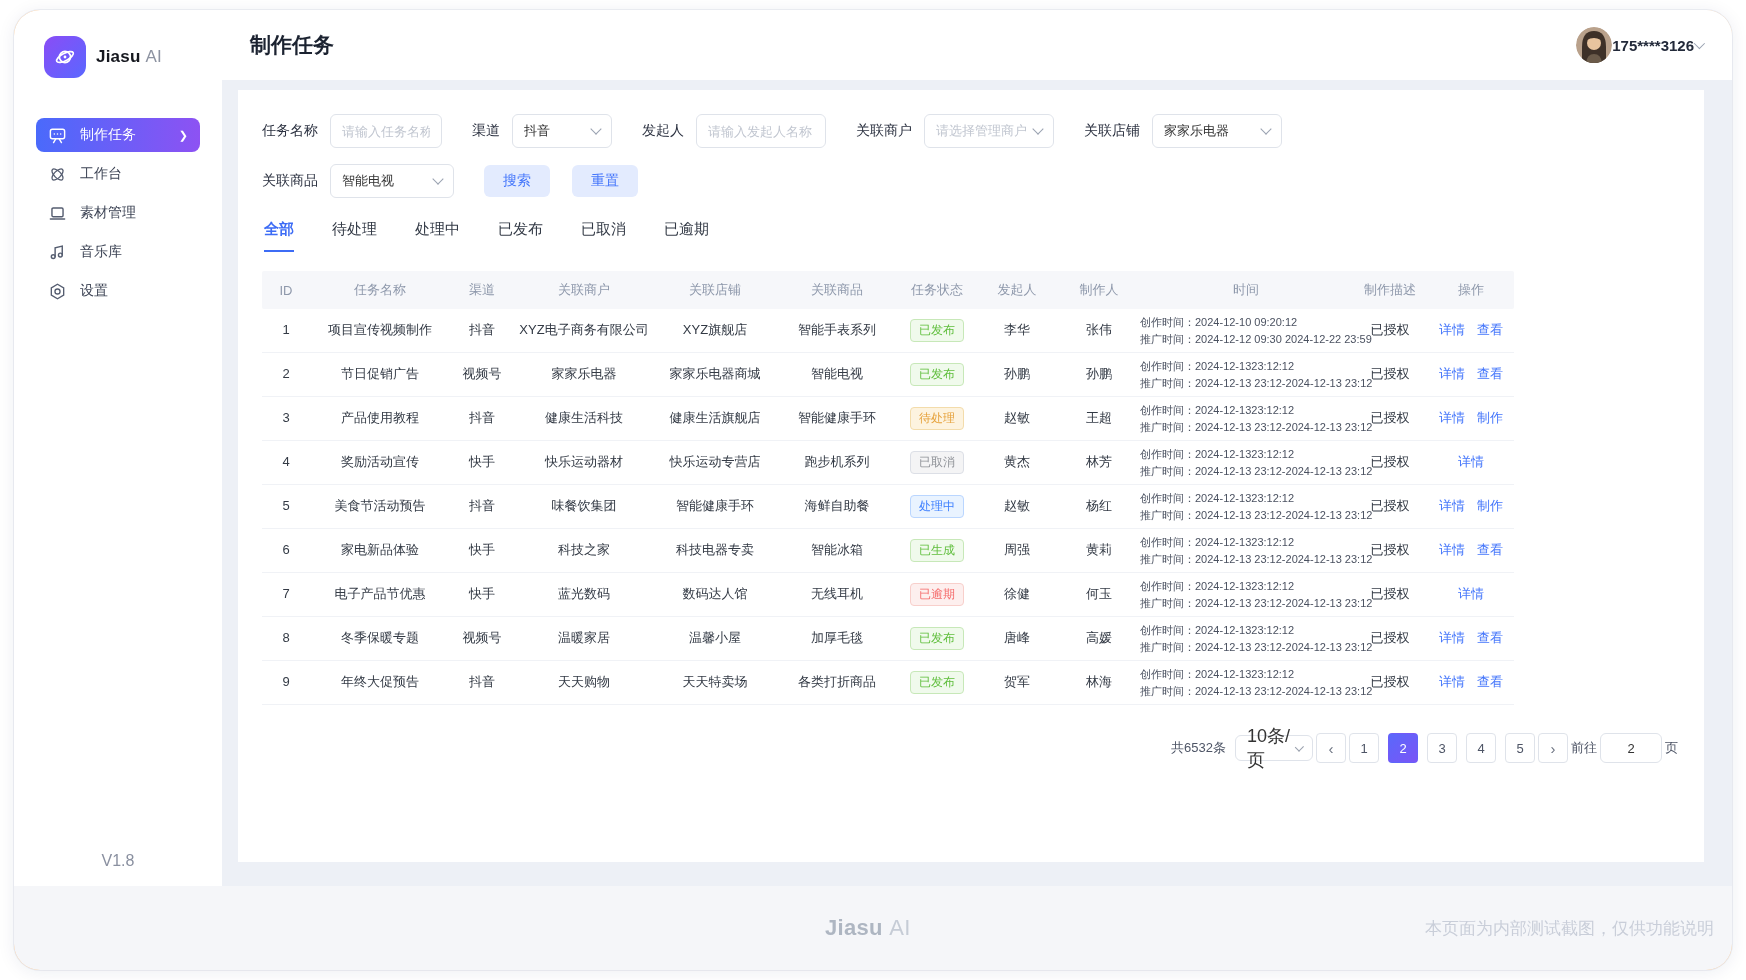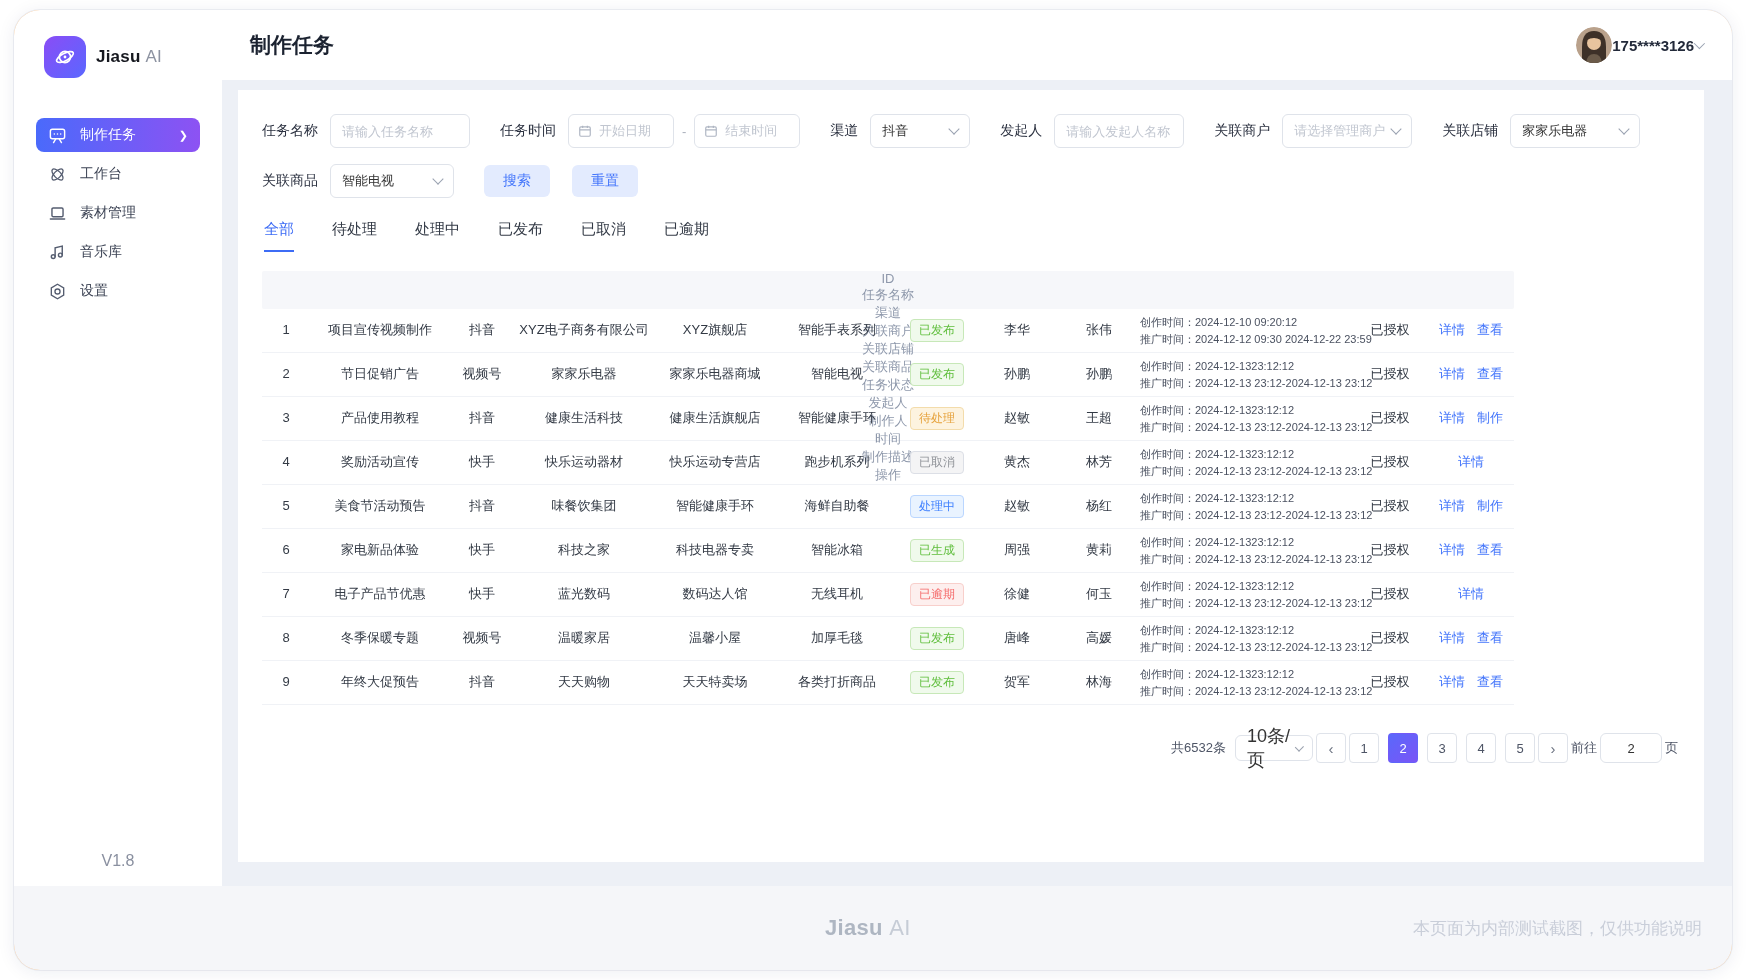--- a/index.html
+++ b/index.html
@@ -38,39 +38,39 @@
            transform:rotate(45deg) translateY(-2px); display:inline-block; }
 
   .card { flex:1; background:#fff; margin:10px 28px 24px 16px; border-radius:0; padding:24px 24px 20px; min-height:0; }
 
   
   .filter-row { display:flex; align-items:center; margin-bottom:16px; }
   .f-item { display:flex; align-items:center; margin-right:30px; }
   .f-item label { font-size:14px; font-weight:500; color:#2b3140; margin-right:12px; white-space:nowrap; }
   .inp { height:34px; border:1px solid #dfe3ea; border-radius:6px; padding:0 11px; font-size:13px; color:#333; outline:none; }
   .inp::placeholder { color:#c1c6d0; }
-  .w140 { width:140px; } .w130 { width:130px; } .w100 { width:100px; }
+  .w140 { width:112px; } .w130 { width:130px; } .w100 { width:100px; }
   .select { height:34px; border:1px solid #dfe3ea; border-radius:6px; background:#fff; display:inline-flex;
             align-items:center; justify-content:space-between; padding:0 11px; font-size:13px; color:#333; cursor:pointer; }
   .select .ph, .date-box .ph { color:#c1c6d0; }
   .select .caret { transform:rotate(45deg); margin-top:-4px; }
   .date-box { width:106px; height:34px; border:1px solid #dfe3ea; border-radius:6px; display:inline-flex;
               align-items:center; gap:7px; padding:0 9px; font-size:13px; cursor:pointer; }
   .dash { color:#aab0bc; margin:0 8px; font-size:13px; }
   .btn { height:32px; padding:0 19px; border:none; border-radius:6px; background:#e3ebfe; color:#4476fb;
          font-size:14px; cursor:pointer; margin-right:22px; font-family:inherit; }
 
   
   .tabs { display:flex; gap:38px; margin:22px 0 0 2px; border-bottom:1px solid transparent; }
   .tab { font-size:15px; color:#333a46; padding-bottom:11px; cursor:pointer; }
-  .tab.active { color:#3d6cf5; font-weight:400; border-bottom:2px solid #3d6cf5; }
+  .tab.active { color:#3d6cf5; font-weight:700; border-bottom:2px solid #3d6cf5; }
 
   
   .table { width:1252px; margin-top:18px; }
-  .th { display:flex; align-items:center; background:#f6f7fa; height:38px; border-radius:2px;flex-direction:column; }
+  .th { display:flex; align-items:center; background:#f6f7fa; height:38px; border-radius:2px; }
   .th > div { font-size:13px; color:#8e98ab; text-align:center; }
   .tr { display:flex; align-items:center; height:44px; border-bottom:1px solid #f0f2f6; }
   .tr > div { font-size:13px; color:#333a45; text-align:center; line-height:1.3; }
   .c0{width:48px}.c1{width:140px}.c2{width:64px}.c3{width:140px}.c4{width:122px}.c5{width:122px}
   .c6{width:78px}.c7{width:82px}.c8{width:82px}.c9{width:212px}.c10{width:76px}.c11{width:86px}
   .tr .c9 { text-align:left; font-size:11px; color:#4a5160; }
   .tline { white-space:nowrap; margin:2px 0; }
   .badge { display:inline-block; font-size:12px; padding:2px 8px; border-radius:4px; border:1px solid; line-height:1.4; }
   .b-green  { color:#5fbe3c; background:#f0faec; border-color:#c7e8b8; }
   .b-orange { color:#e6a23c; background:#fdf3df; border-color:#f3dcab; }
@@ -90,21 +90,21 @@
   .pg-arrow { font-size:15px; color:#6b7280; }
   .goto-inp { width:62px; height:30px; text-align:center; }
   .pg-caret { width:7px; height:7px; border-right:1.4px solid #99a0ad; border-bottom:1.4px solid #99a0ad;
               transform:rotate(45deg) translateY(-2px); }
 
   
   .page-footer { height:84px; background:#f5f6f9; position:relative; flex-shrink:0; }
   .f-brand { position:absolute; left:50%; top:50%; transform:translate(-56%,-50%); font-size:22px;
              font-weight:800; color:#aeb6c2; letter-spacing:.3px; }
   .f-brand .ai { font-weight:400; color:#c6ccd6; }
-  .f-note { position:absolute; right:30px; top:50%; transform:translateY(-50%); font-size:17px; color:#c9ced9; }
+  .f-note { position:absolute; right:18px; top:50%; transform:translateY(-50%); font-size:17px; color:#c9ced9; }
 </style>
 </head>
 <body>
 
 <div class="page">
   <div class="shell">
     <div class="app-row">
 
       <aside class="sidebar">
         <div class="brand">
@@ -193,38 +193,20 @@
         </header>
 
         <section class="card">
 
           <div class="filter-row">
             <div class="f-item">
               <label>任务名称</label>
               <input class="inp w140" placeholder="请输入任务名称" style="">
             </div>
             <div class="f-item">
-              <label>任务时间</label>
-              <div class="date-box">
-                <svg width="14" height="14" viewBox="0 0 24 24" fill="none" stroke="#aeb5c2" stroke-width="2">
-                  <rect x="3" y="5" width="18" height="16" rx="2"></rect>
-                    <path d="M8 3v4M16 3v4M3 10h18"></path>
-                </svg>
-                <span class="ph">开始日期</span>
-              </div>
-              <span class="dash">-</span>
-              <div class="date-box">
-                <svg width="14" height="14" viewBox="0 0 24 24" fill="none" stroke="#aeb5c2" stroke-width="2">
-                  <rect x="3" y="5" width="18" height="16" rx="2"></rect>
-                    <path d="M8 3v4M16 3v4M3 10h18"></path>
-                </svg>
-                <span class="ph">结束时间</span>
-              </div>
-            </div>
-            <div class="f-item">
               <label>渠道</label>
               <div class="select w100">
                 <span>抖音</span>
                   <i class="caret"></i>
               </div>
             </div>
             <div class="f-item">
               <label>发起人</label>
               <input class="inp w130" placeholder="请输入发起人名称" style="">
             </div>

